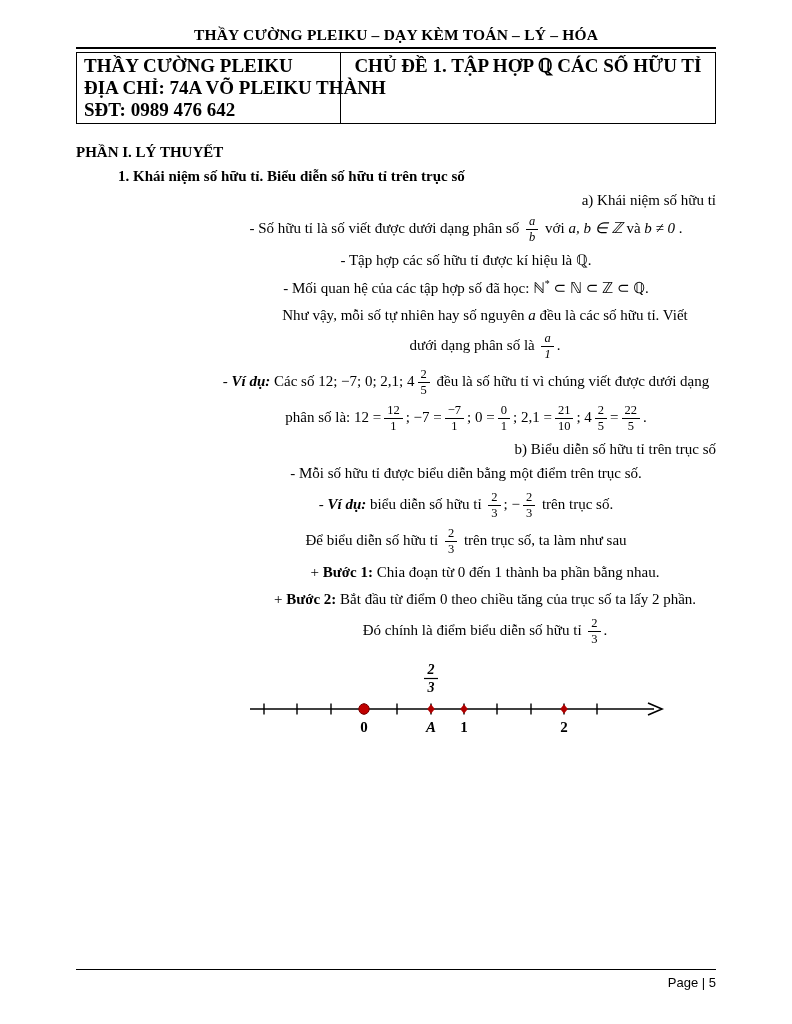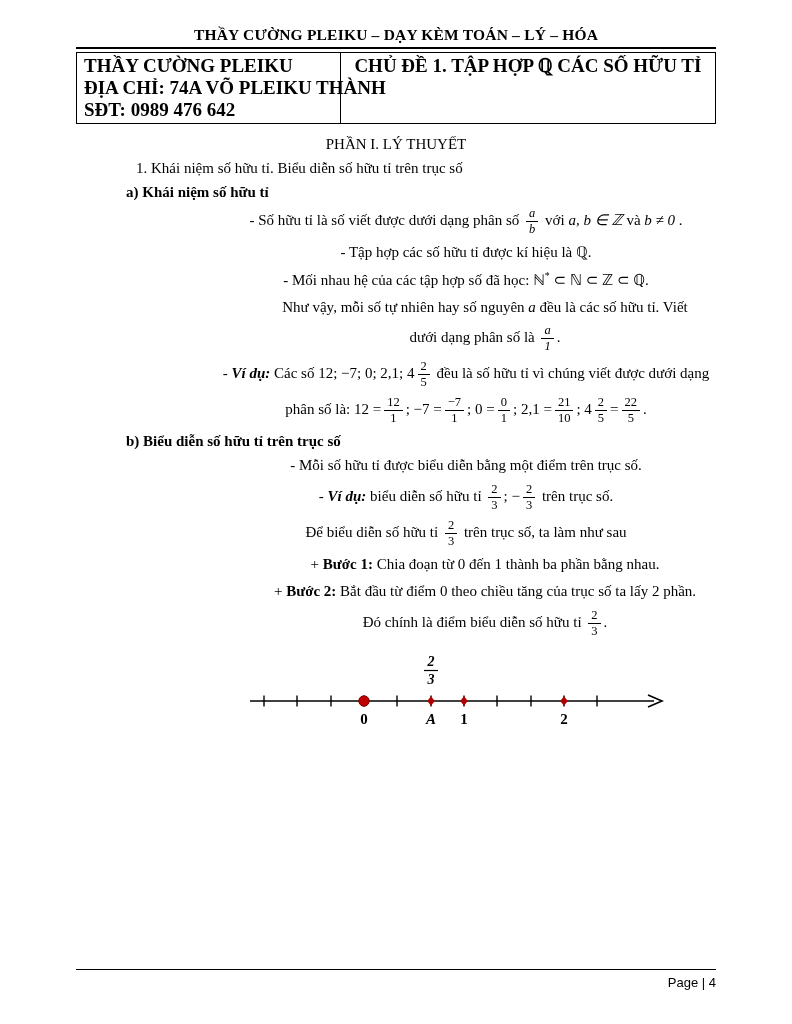--- a/index.html
+++ b/index.html
@@ -5,23 +5,23 @@
   html,body{margin:0;padding:0;}
   body{background:#ffffff;}
   .page{width:792px;height:1024px;position:relative;background:#fff;font-family:"Liberation Serif",serif;
         font-size:15px;color:#000;padding:26px 76px 0;box-sizing:border-box;overflow:hidden;}
   .doc-title{text-align:center;font-weight:bold;font-size:15.5px;letter-spacing:.2px;}
   .header-rule{border-top:2.2px solid #000;margin-top:3px;}
   .info-table{display:flex;border:1.8px solid #000;margin-top:3px;}
   .info-left{width:39%;border-right:1.8px solid #000;padding:2px 7px;}
   .info-right{width:61%;text-align:center;padding:2px 7px;}
   .info-line{font-weight:bold;font-size:19px;line-height:22px;white-space:nowrap;}
-  .part-title{font-weight:normal;margin-top:12px;text-align:center;}
-  .sec-title{font-weight:normal;margin-top:7px;margin-left:60px;}
-  .sub-title{font-weight:bold;margin-top:7px;margin-left:50px;}
+  .part-title{font-weight:bold;margin-top:20px;}
+  .sec-title{font-weight:bold;margin-top:7px;margin-left:42px;}
+  .sub-title{font-weight:normal;margin-top:7px;margin-left:104px;text-align:right;}
   .line{margin-top:5px;margin-left:140px;line-height:1.45;text-align:center;}
   .ind4{margin-left:178px;}
   .b{font-weight:bold;}
   .bi{font-weight:bold;font-style:italic;}
   .i{font-style:italic;}
   .frac{display:inline-flex;flex-direction:column;align-items:center;vertical-align:middle;
         font-size:12.5px;line-height:1.2;margin:0 3px;}
   .frac .fnum{padding:0 3px;border-bottom:1px solid #000;}
   .frac .fden{padding:0 3px;}
   .frac.it{font-style:italic;}
@@ -68,21 +68,21 @@
     <span class="i">b ≠ 0</span>
     <span>.</span>
   </div>
 
   <div class="line">
     <span>- Tập hợp các số hữu tỉ được kí hiệu là</span>
     <span>ℚ</span><span>.</span>
   </div>
 
   <div class="line">
-    <span>- Mối nhau hệ của các tập hợp số đã học:</span>
+    <span>- Mối quan hệ của các tập hợp số đã học:</span>
     <span><span>ℕ</span><sup>*</sup>
     <span>⊂ ℕ ⊂ ℤ ⊂ ℚ</span></span><span>.</span>
   </div>
 
   <div class="line ind4">
     <span>Như vậy, mỗi số tự nhiên hay số nguyên</span>
     <span class="i">a</span>
     <span>đều là các số hữu tỉ. Viết</span>
   </div>
   <div class="line ind4">
@@ -206,16 +206,16 @@
       <path d="M320 45.2 L323.8 50 L320 54.8 L316.2 50 Z" fill="#b00000"></path>
 
       <text x="120" y="73" text-anchor="middle" class="nllab">0</text>
       <text x="187" y="73" text-anchor="middle" class="nllab-i">A</text>
       <text x="220" y="73" text-anchor="middle" class="nllab">1</text>
       <text x="320" y="73" text-anchor="middle" class="nllab">2</text>
     </svg>
   </div>
 
   <div class="footer">
-    <span>Page | 4</span>
+    <span>Page | 5</span>
   </div>
 
 </div>
 
 </body></html>

